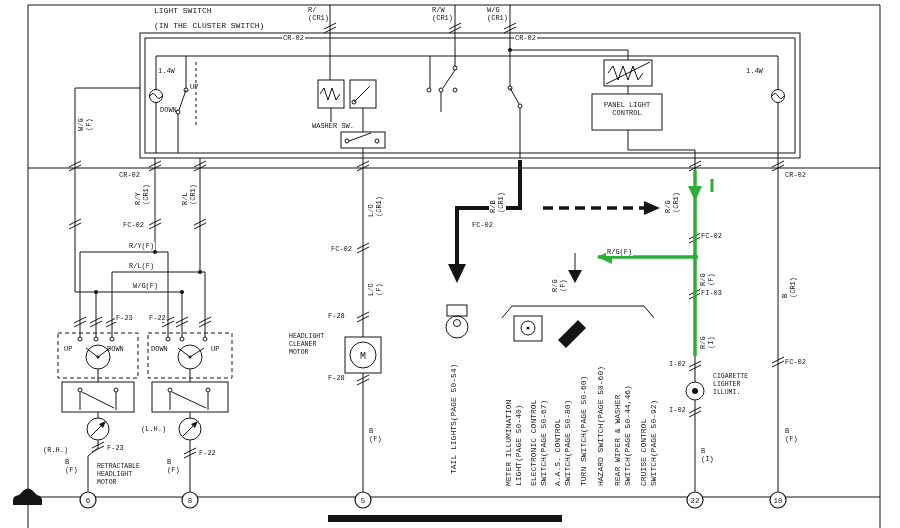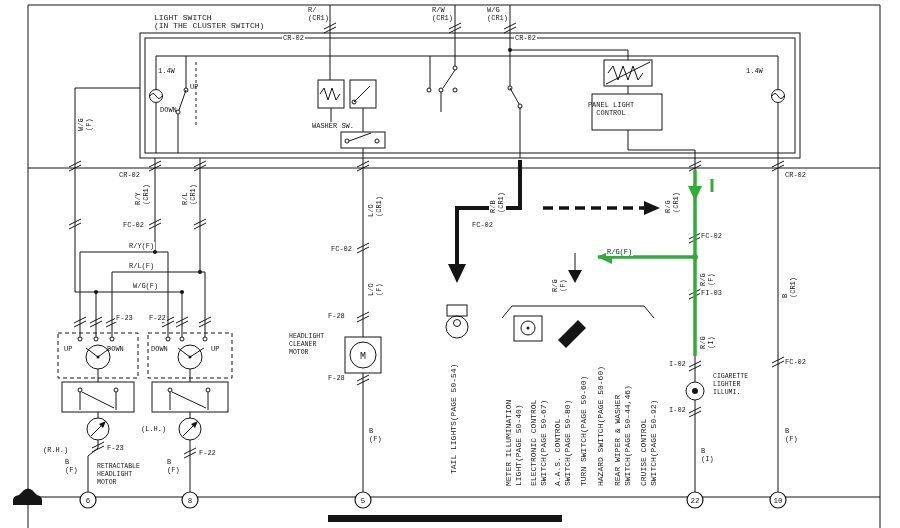--- a/index.html
+++ b/index.html
@@ -313,38 +313,38 @@
         </g>
   </g>
 
   <text class="mt" x="363" y="359" text-anchor="middle">M</text>
 
   <path fill="#151515" d="M13,505 v-5 q0,-4 6,-5 l5,-5 q4,-3 8,0 l5,5 q5,1 5,5 v5 z"></path>
 
   <rect x="328" y="515" width="234" height="7" fill="#151515"></rect>
 </svg>
 
-<div class="lbl t8 nobg" style="left:154px;top:13px">LIGHT SWITCH</div>
+<div class="lbl t8 nobg" style="left:154px;top:6px">LIGHT SWITCH</div>
 <div class="lbl t8 nobg" style="left:154px;top:21px">(IN THE CLUSTER SWITCH)</div>
 <div class="lbl" style="left:282px;top:34px">CR-02</div>
 <div class="lbl" style="left:514px;top:34px">CR-02</div>
 
 <div class="lbl nobg" style="left:308px;top:6px">R/
 (CR1)</div>
 <div class="lbl nobg" style="left:432px;top:6px">R/W
 (CR1)</div>
 <div class="lbl nobg" style="left:487px;top:6px">W/G
 (CR1)</div>
 
 <div class="lbl nobg" style="left:158px;top:67px">1.4W</div>
 <div class="lbl nobg" style="left:746px;top:67px">1.4W</div>
 <div class="lbl nobg" style="left:190px;top:83px">UP</div>
 <div class="lbl nobg" style="left:160px;top:106px">DOWN</div>
 <div class="lbl" style="left:311px;top:122px">WASHER SW.</div>
-<div class="lbl nobg ctr" style="left:578px;top:101px;width:66px">PANEL LIGHT
+<div class="lbl nobg ctr" style="left:594px;top:101px;width:66px">PANEL LIGHT
 CONTROL</div>
 
 <div class="lbl" style="left:118px;top:171px">CR-02</div>
 <div class="lbl" style="left:784px;top:171px">CR-02</div>
 
 <div class="lbl rot" style="left:77px;top:132px">W/G
 (F)</div>
 <div class="lbl rot" style="left:134px;top:206px">R/Y
 (CR1)</div>
 <div class="lbl rot" style="left:181px;top:206px">R/L

